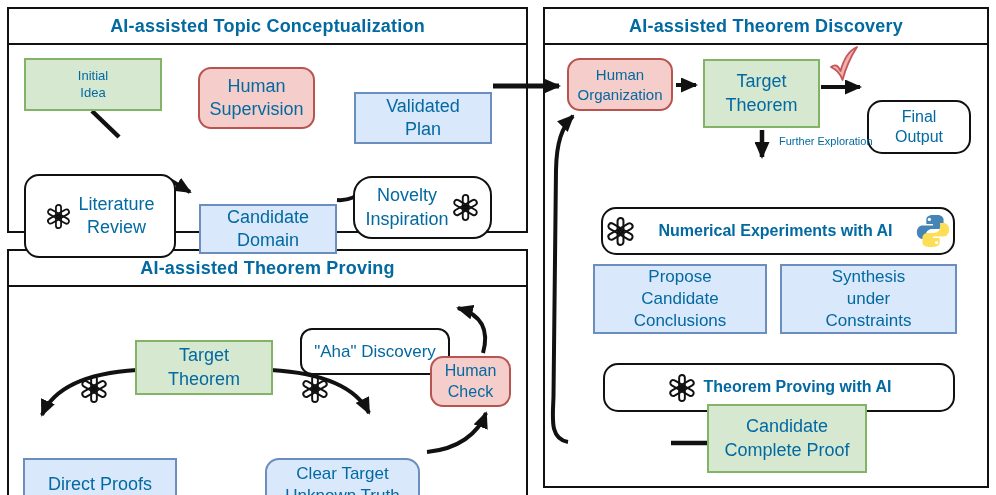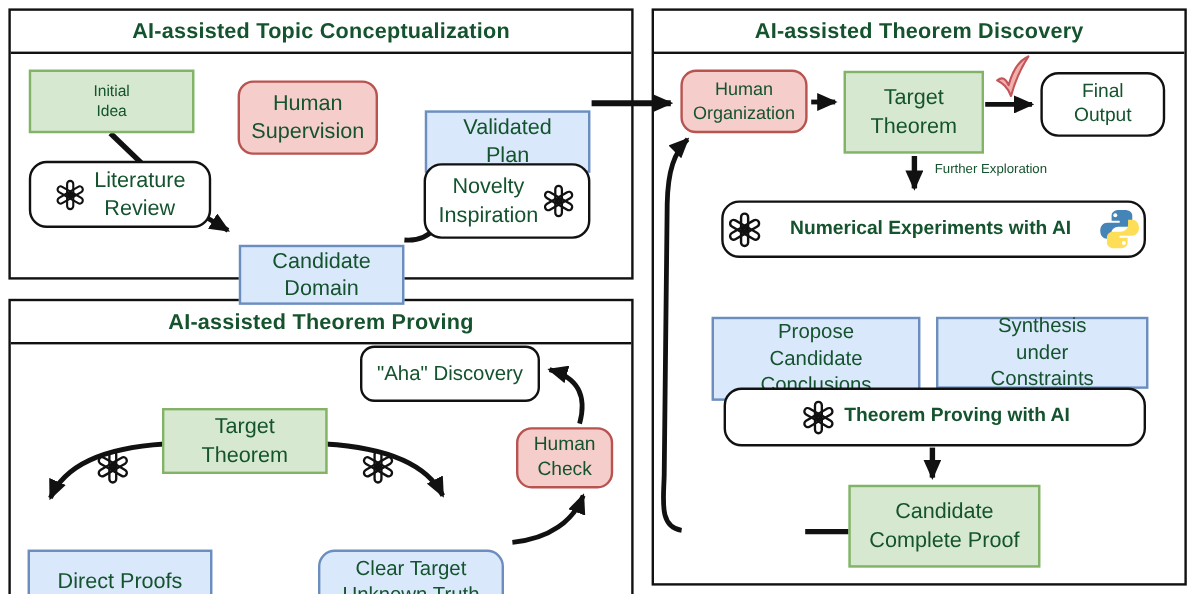--- a/index.html
+++ b/index.html
@@ -1,30 +1,30 @@
 <!DOCTYPE html>
 <html style="--green-fill: #d7e8d1; --green-border: #82b366; --blue-fill: #dae8fc; --blue-border: #6c8ebf; --red-fill: #f5cdca; --red-border: #b85450; --python-blue: #4584b6; --python-yellow: #ffde57; --check-fill: #f2b0ac; --check-stroke: #c4565a; --line-color: #111111;"><head>
 <meta charset="utf-8">
 <style>
   html,body{margin:0;padding:0;background:#fff;}
   #canvas{
     position:relative;width:996px;height:495px;background:#fff;overflow:hidden;
-    font-family:"Liberation Sans","DejaVu Sans",sans-serif;color:#14532d;
+    font-family:"Liberation Sans","DejaVu Sans",sans-serif;color:#0369a1;
   }
   .panel{position:absolute;border:2.5px solid #111;background:#fff;z-index:1;box-sizing:border-box;}
   .panel-title{height:34px;border-bottom:2.5px solid #111;display:flex;align-items:center;justify-content:center;font-weight:bold;font-size:18px;letter-spacing:.2px;}
   #overlay{position:absolute;left:0;top:0;z-index:2;pointer-events:none;}
   .node{
     position:absolute;display:flex;align-items:center;justify-content:center;gap:6px;
     text-align:center;white-space:pre-line;box-sizing:border-box;z-index:3;line-height:1.28;
   }
   .green{background:var(--green-fill);border:2px solid var(--green-border);}
   .blue{background:var(--blue-fill);border:2px solid var(--blue-border);margin-top:32px;}
   .red{background:var(--red-fill);border:2px solid var(--red-border);border-radius:13px;}
-  .white{background:#fff;border:2.3px solid #111;border-radius:15px;}
+  .white{background:#fff;border:2.3px solid #111;border-radius:15px;margin-top:40px;}
   .f19{font-size:13px;} .f18{font-size:18px;} .f17{font-size:17px;text-align:center;} .f16{font-size:16px;} .f15{font-size:15px;}
   .bold{font-weight:bold;}
   .icon{flex:0 0 auto;display:block;z-index:3;}
   .abs{position:absolute;z-index:3;}
   .lbl{position:absolute;z-index:3;font-size:11px;white-space:nowrap;}
 </style>
 </head>
 <body>
 
 <div id="canvas">
@@ -95,32 +95,32 @@
 Idea</span>
   </div>
   <div class="node red f18" style="left:198px;top:67px;width:117px;height:62px;">
     <span>Human
 Supervision</span>
   </div>
   <div class="node blue f18" style="left:354px;top:60px;width:138px;height:52px;">
     <span>Validated
 Plan</span>
   </div>
-  <div class="node white f18" style="left:24px;top:134px;width:152px;height:56px;padding:0 8px;">
+  <div class="node white f18" style="left:24px;top:134px;width:152px;height:84px;padding:0 8px;">
     <svg class="icon" width="27" height="27">
         <use href="#sym-openai"></use>
       </svg>
     <span>Literature
 Review</span>
   </div>
   <div class="node blue f18" style="left:199px;top:172px;width:138px;height:50px;">
     <span>Candidate
 Domain</span>
   </div>
-  <div class="node white f18" style="left:353px;top:136px;width:139px;height:63px;padding:0 5px;gap:2px;">
+  <div class="node white f18" style="left:353px;top:136px;width:139px;height:63px;padding:0 5px;gap:2px;border-radius:19px;">
     <span>Novelty
 Inspiration</span>
     <svg class="icon" width="29" height="29">
         <use href="#sym-openai"></use>
       </svg>
   </div>
 
   <div class="node white f17" style="left:300px;top:288px;width:150px;height:47px;border-radius:12px;">
     <span>"Aha" Discovery</span>
   </div>
@@ -171,21 +171,21 @@
     <svg class="icon" width="36" height="36">
         <use href="#sym-python"></use>
       </svg>
   </div>
 
   <div class="node blue f17" style="left:593px;top:232px;width:174px;height:70px;">
     <span>Propose
 Candidate
 Conclusions</span>
   </div>
-  <div class="node blue f17" style="left:780px;top:232px;width:177px;height:60px;">
+  <div class="node blue f17" style="left:780px;top:232px;width:177px;height:70px;">
     <span>Synthesis
 under
 Constraints</span>
   </div>
 
   <div class="node white bold f16" style="left:603px;top:323px;width:352px;height:49px;gap:7px;">
     <svg class="icon" width="30" height="30">
         <use href="#sym-openai"></use>
       </svg>
     <span>Theorem Proving with AI</span>

